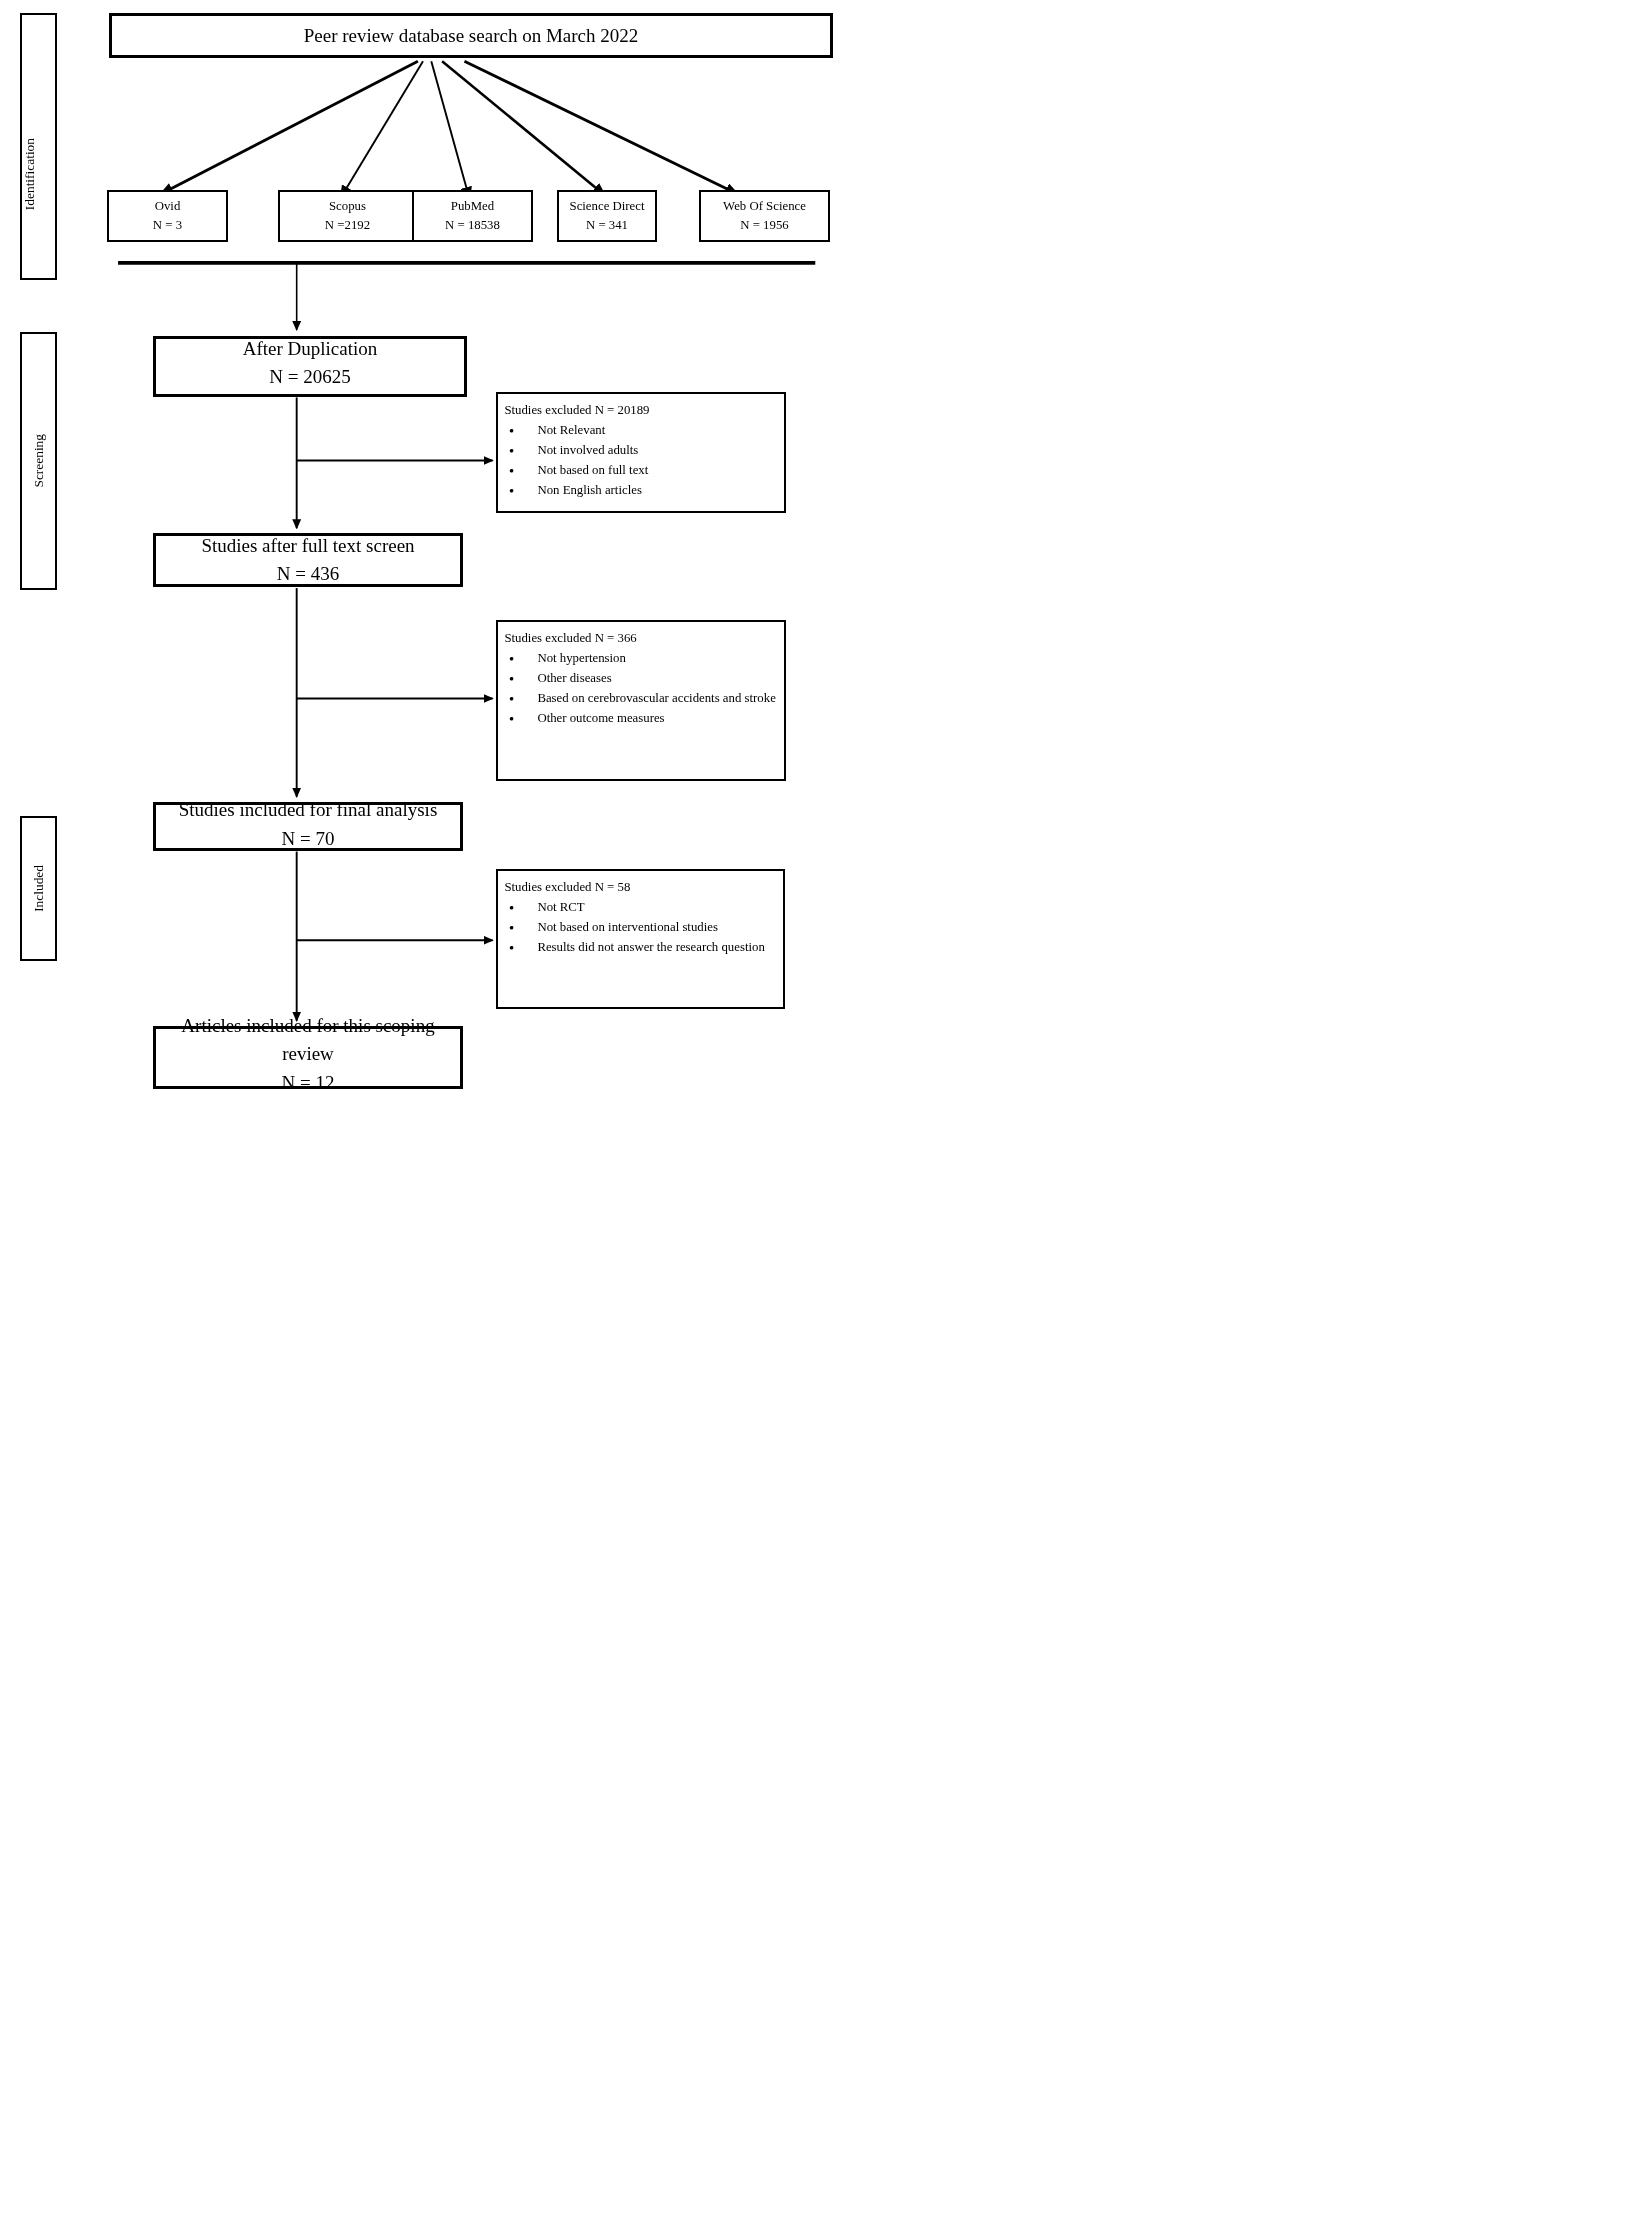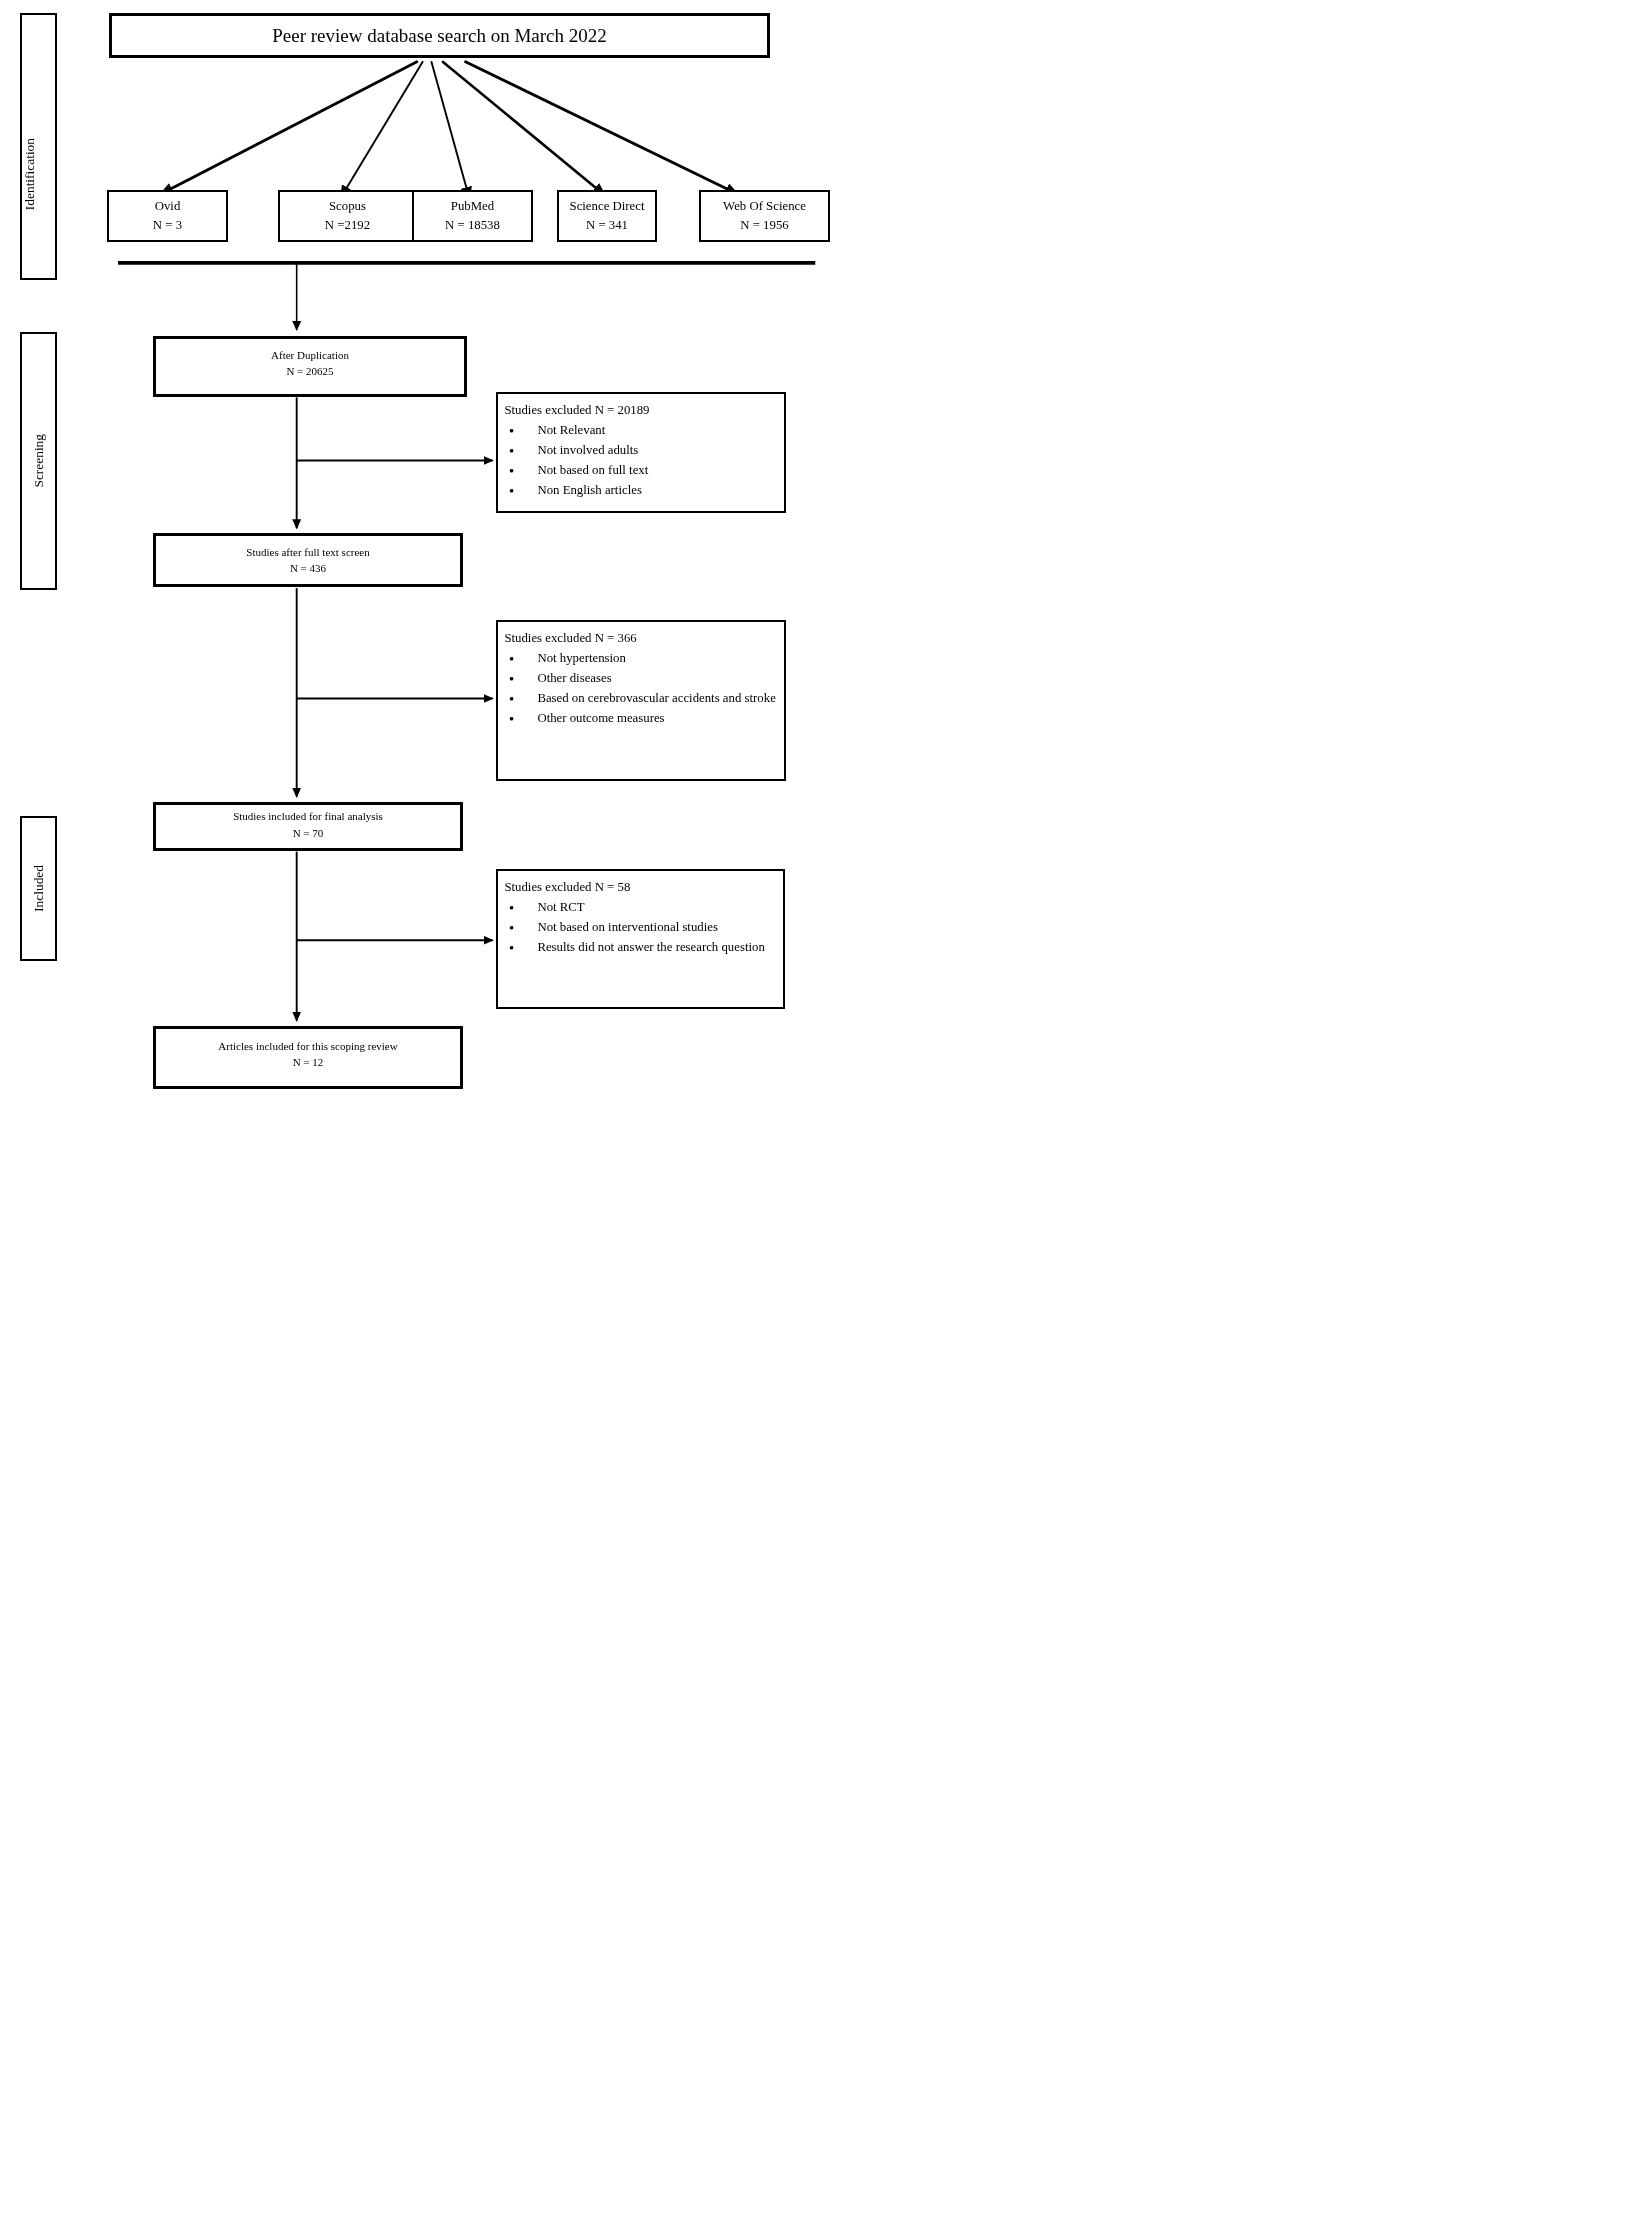--- a/index.html
+++ b/index.html
@@ -22,21 +22,21 @@
     height: 1108px;
     pointer-events: none;
   }
   .box {
     position: absolute;
     box-sizing: border-box;
     background: #fff;
     border: 2.6px solid #000;
   }
   .title-box {
-    left: 109px; top: 13.4px; width: 661px; height: 45px;
+    left: 109px; top: 13.4px; width: 724px; height: 45px;
     border-width: 3.2px;
     display: flex; align-items: center; justify-content: center;
     font-size: 19px;
   }
   .side-box {
     position: absolute;
     box-sizing: border-box;
     border: 2.6px solid #000;
     background: #fff;
     left: 20px;
@@ -61,21 +61,21 @@
   }
   #db-ovid     { left: 107px;  width: 121px; }
   #db-scopus   { left: 278px;  width: 139px; }
   #db-pubmed   { left: 412px;  width: 121px; }
   #db-sciencedirect { left: 557px; width: 100px; }
   #db-webofscience  { left: 683px; width: 131px; margin-left: 16px; }
 
   .flow-box {
     border-width: 3.2px;
     display: flex; flex-direction: column; align-items: center; justify-content: center;
-    font-size: 11px; line-height: 1.5; text-align: center;
+    font-size: 19px; line-height: 1.5; text-align: center;
     padding-bottom: 6.4px;
   }
   #flow-duplication { left: 153px; top: 336px;  width: 314px; height: 61px; }
   #flow-fulltext    { left: 153px; top: 533px;  width: 310px; height: 54px; padding-bottom: 0; }
   #flow-final       { left: 153px; top: 802px; width: 310px; height: 49px; padding-bottom: 4px; }
   #flow-scoping     { left: 153px; top: 1026px; width: 310px; height: 63px; }
 
   .excl-box {
     font-size: 12.8px;
     line-height: 20px;

